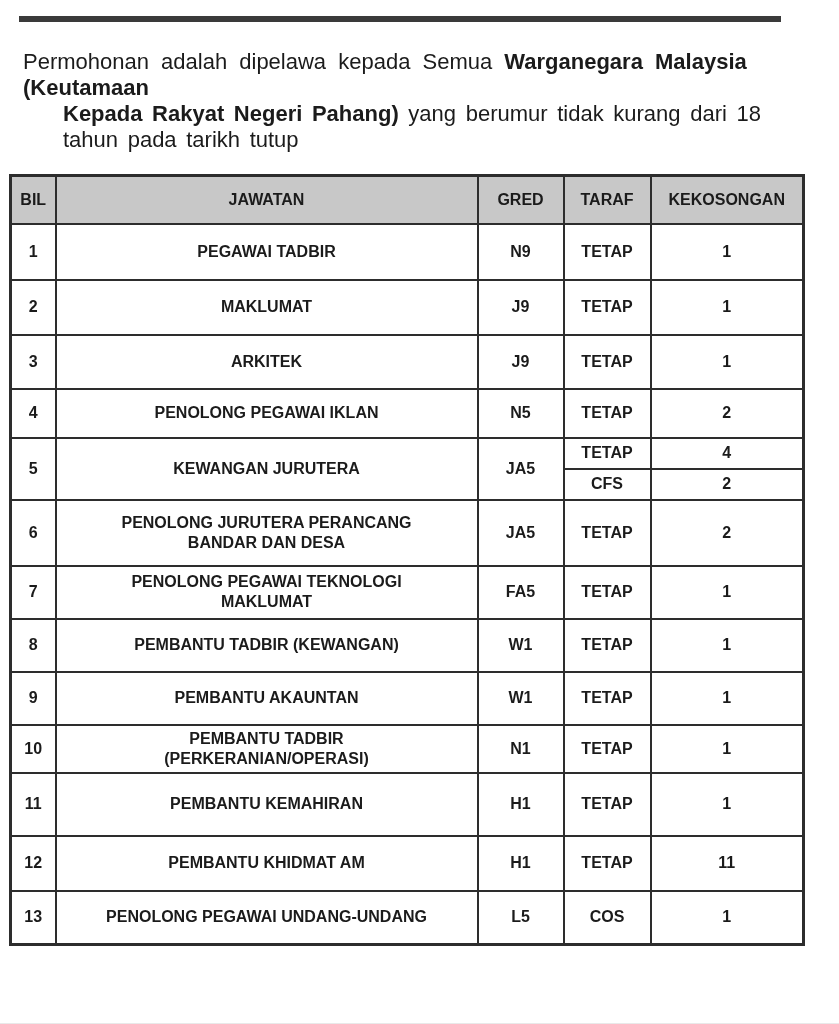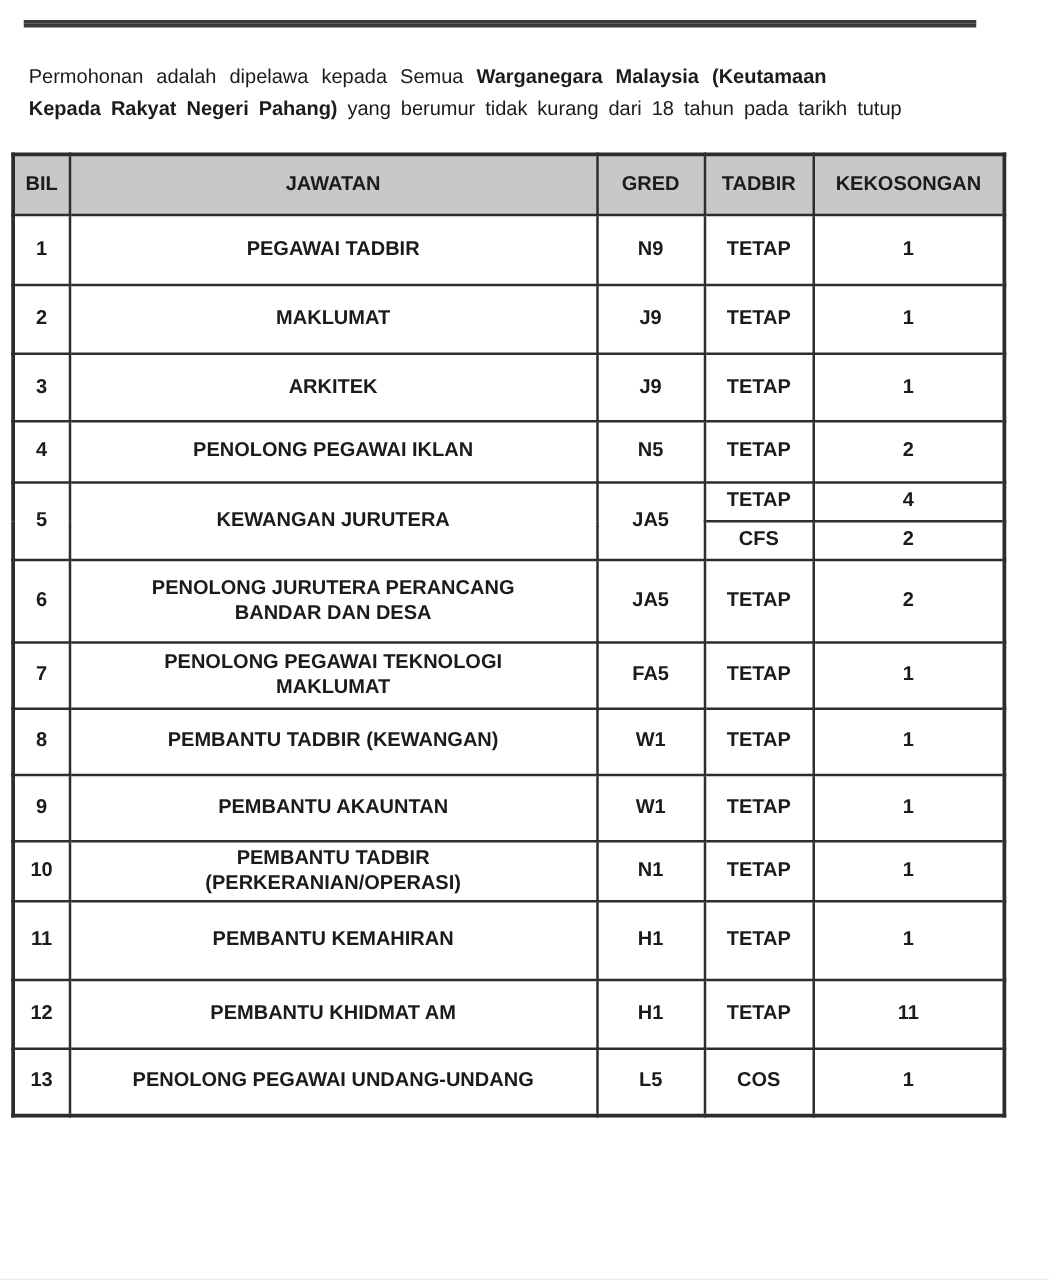--- a/index.html
+++ b/index.html
@@ -29,26 +29,26 @@
     font-weight: bold;
     font-size: 17px;
     letter-spacing: 0.4px;
     padding: 5px 0 4px 0;
   }
 
   
   .intro {
     margin: 27px 0 0 23px;
     width: 794px;
-    font-size: 16px;
+    font-size: 22px;
     line-height: 26px;
   }
   .intro-line { display: block; }
   .intro-line.l1 { word-spacing: 6px; }
-  .intro-line.l2 { word-spacing: 3.5px; }
+  .intro-line.l2 { word-spacing: 3.5px; margin-left: 40px; }
   .intro b { font-weight: bold; }
 
   
   table.vacancy {
     border-collapse: collapse;
     table-layout: fixed;
     width: 729px;
     margin: 21px 0 0 9px;
     border: 3px solid var(--table-border, #2d2d2d);
   }
@@ -102,21 +102,21 @@
         <col style="width:422px">
         <col style="width:86px">
         <col style="width:87px">
         <col style="width:153px">
     </colgroup>
     <thead>
       <tr style="height:48px">
         <th>BIL</th>
         <th>JAWATAN</th>
         <th>GRED</th>
-        <th>TADBIR</th>
+        <th>TARAF</th>
         <th>KEKOSONGAN</th>
       </tr>
     </thead>
     <tbody>
       <tr style="height:56px">
         <td class="bil">1</td>
         <td class="jawatan">PEGAWAI TADBIR</td>
         <td>N9</td>
         <td>TETAP</td>
         <td>1</td>

